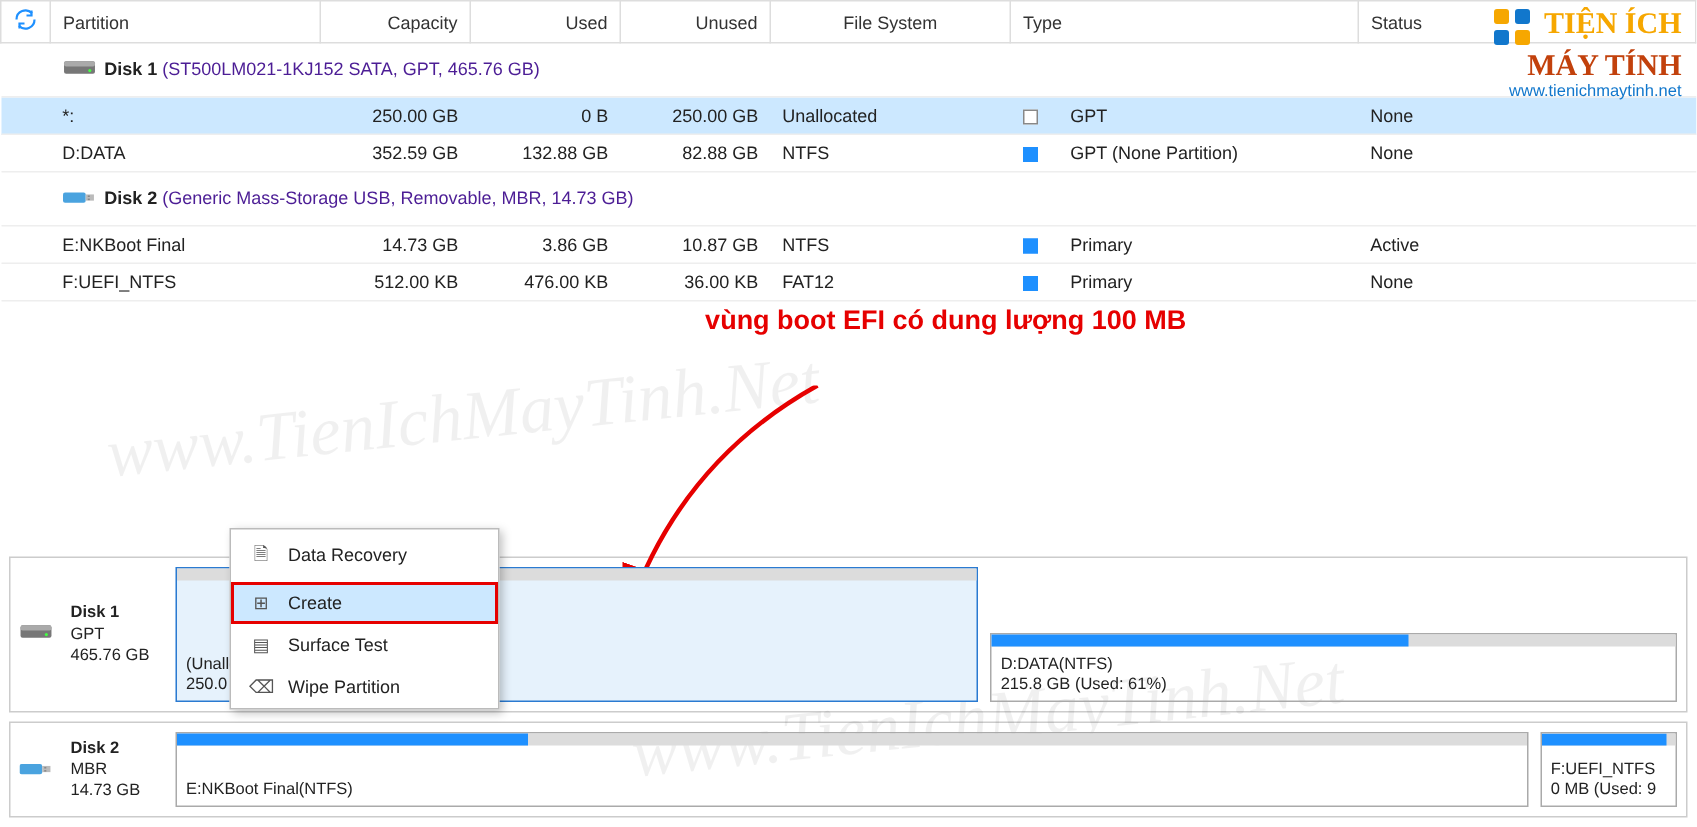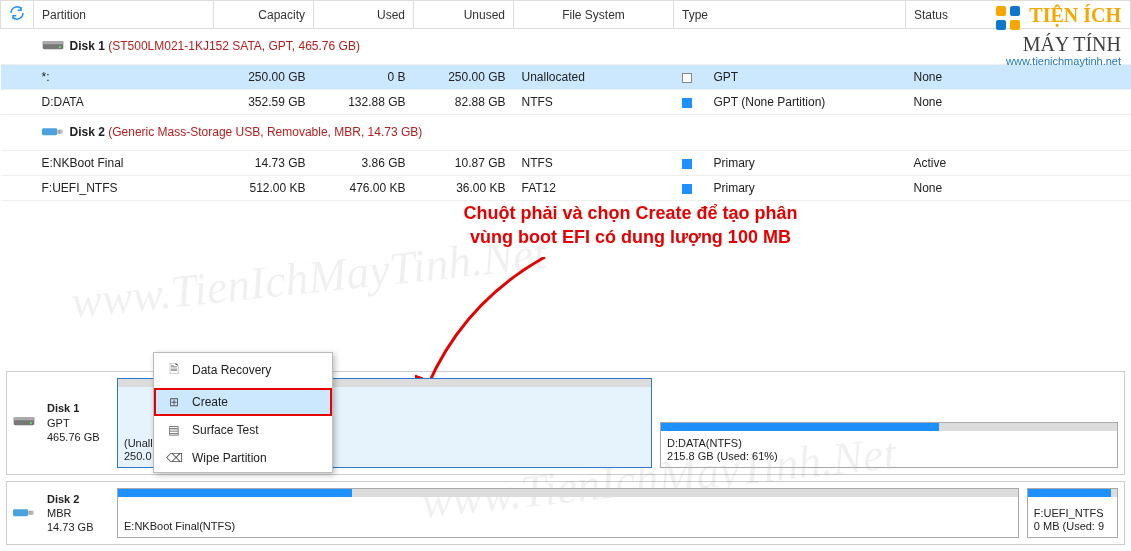--- a/index.html
+++ b/index.html
@@ -10,21 +10,21 @@
   .table-wrap { flex: 0 0 auto; }
   table { width: 100%; border-collapse: collapse; }
   thead th { font-weight: 400; text-align: left; border: 1px solid #ddd; padding: 4px 8px; background: #fff; height: 26px; color: #333; }
   thead th.right { text-align: right; }
   thead th.center { text-align: center; }
   tbody td { padding: 5px 8px; border-bottom: 1px solid #eee; }
   tbody td.right { text-align: right; }
   tbody td.center { text-align: left; }
   tr.disk-row td { font-weight: 400; padding: 8px 8px; }
   tr.disk-row .disk-name { font-weight: 600; }
-  tr.disk-row .disk-sub { color: #b91c1c; }
+  tr.disk-row .disk-sub { color: #4c1d95; }
   tr.highlight { background: #cce8ff; }
   .refresh-cell { width: 28px; text-align: center; }
   .refresh-icon svg { width: 16px; height: 16px; }
   .disk-icon { display: inline-block; vertical-align: middle; margin-right: 6px; }
   .disk-icon svg { width: 22px; height: 16px; }
   .sq { display: inline-block; width: 10px; height: 10px; border: 1px solid #888; vertical-align: middle; margin-right: 6px; }
   .sq.gpt { background: #fff; }
   .sq.gpt-data { background: #1e90ff; border-color: #1e90ff; }
   .sq.primary { background: #1e90ff; border-color: #1e90ff; }
 
@@ -37,21 +37,21 @@
   .annotation { position: absolute; top: 0px; left: 290px; right: 160px; text-align: center; color: #e60000; font-weight: 700; font-size: 18px; line-height: 1.35; font-family: Arial, sans-serif; }
   .arrow-svg { position: absolute; top: 56px; left: 415px; }
   .wm { position: absolute; color: rgba(0,0,0,0.06); font-style: italic; font-size: 46px; transform: rotate(-6deg); pointer-events: none; font-family: Georgia, serif; }
   .wm1 { top: 50px; left: 70px; }
   .wm2 { top: 250px; left: 420px; }
   .wm3 { top: 340px; left: 900px; }
 
   
   .logo { position: absolute; top: 4px; right: 10px; text-align: right; line-height: 1; }
   .logo .brand1 { color: #f6a700; font-family: Georgia, serif; font-size: 20px; font-weight: 700; }
-  .logo .brand2 { color: #404040; font-family: Georgia, serif; font-size: 20px; font-weight: 400; }
+  .logo .brand2 { color: #c2410c; font-family: Georgia, serif; font-size: 20px; font-weight: 700; }
   .logo .url { color: #1177cc; font-size: 11px; display:block; margin-top:2px;}
   .logo-icon { display:inline-block; vertical-align:middle; margin-right:4px; }
 
   
   .disk-map { border: 1px solid #ccc; margin: 6px; padding: 0; }
   .disk-map-row { display: flex; align-items: stretch; min-height: 62px; border-bottom: 1px solid #ddd; padding: 6px; gap: 8px; position: relative; }
   .disk-map-row:last-child { border-bottom: none; }
   .disk-map-label { width: 96px; display: flex; gap: 6px; align-items: center; }
   .disk-map-label .txt { font-size: 11px; line-height: 1.3; }
   .disk-map-label .txt .dname { font-weight: 600; }
@@ -190,21 +190,20 @@
           </tr>
         </tbody>
     </table>
   </div>
 
   <div class="mid-gap">
     <div class="wm wm1">www.TienIchMayTinh.Net</div>
     <div class="wm wm2">www.TienIchMayTinh.Net</div>
     <div class="wm wm3">www.TienIchMayTinh.Net</div>
     <div class="annotation">
-      <div>Chuột phải và chọn Create để tạo phân</div>
       <div>vùng boot EFI có dung lượng 100 MB</div>
     </div>
     <svg class="arrow-svg" width="200" height="160">
       <defs>
           <marker id="ah" markerWidth="12" markerHeight="12" refX="9" refY="6" orient="auto">
             <path d="M0,0 L12,6 L0,12 Z" fill="#e60000"></path>
           </marker>
         </defs>
       <path d="M130,0 Q40,50 5,148" stroke="#e60000" stroke-width="3" fill="none" marker-end="url(#ah)"></path>
     </svg>

